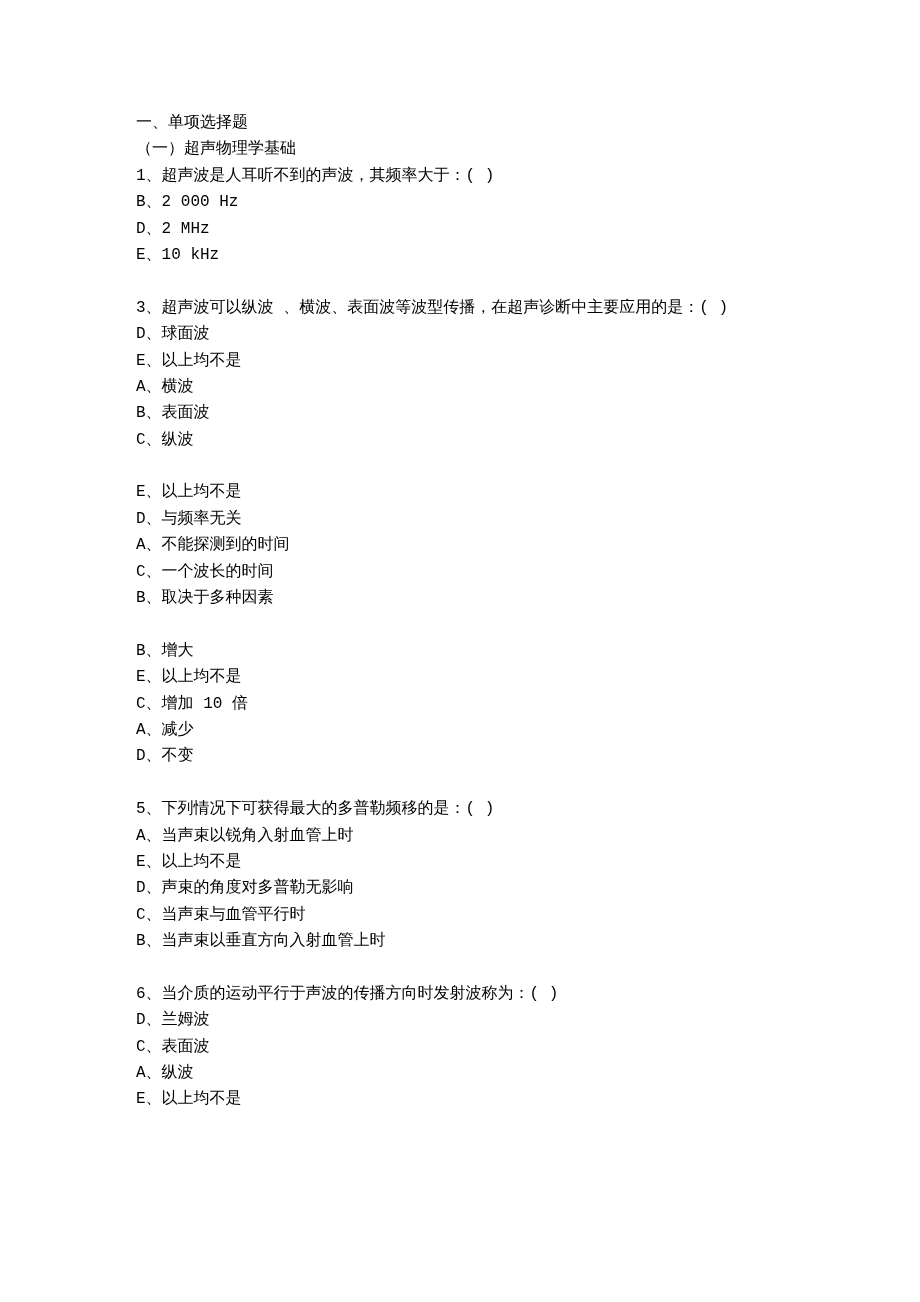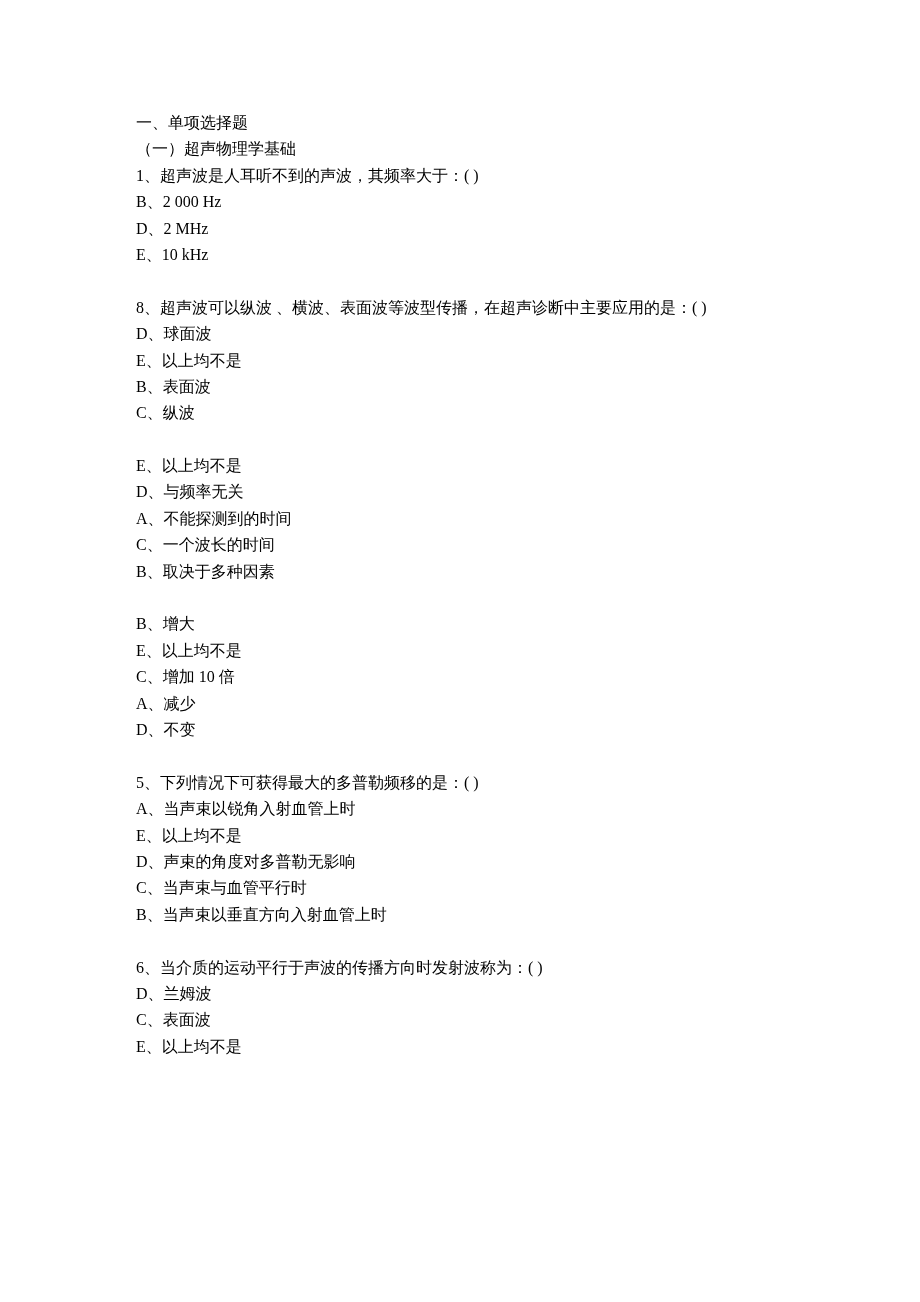--- a/index.html
+++ b/index.html
@@ -11,41 +11,43 @@
     color: #000000;
     width: 920px;
     min-height: 1302px;
     line-height: 1.65;
   }
   .page {
     padding: 110px 90px 60px 136px;
   }
   .line {
     white-space: pre-wrap;
+    font-family: Liberation Mono, monospace;
   }
   .blank {
     height: 1.65em;
   }
 </style>
 </head>
 <body>
 
 <div class="page">
   <div class="line">一、单项选择题</div>
   <div class="line">（一）超声物理学基础</div>
 
   <div class="line">1、超声波是人耳听不到的声波，其频率大于：( )</div>
   <div class="line">B、2 000 Hz</div>
   <div class="line">D、2 MHz</div>
   <div class="line">E、10 kHz</div>
   <div class="blank"></div>
 
-  <div class="line">8、超声波可以纵波 、横波、表面波等波型传播，在超声诊断中主要应用的是：( )</div>
+  <div class="line">3、超声波可以纵波 、横波、表面波等波型传播，在超声诊断中主要应用的是：( )</div>
   <div class="line">D、球面波</div>
   <div class="line">E、以上均不是</div>
+  <div class="line">A、横波</div>
   <div class="line">B、表面波</div>
   <div class="line">C、纵波</div>
   <div class="blank"></div>
 
   <div class="line">E、以上均不是</div>
   <div class="line">D、与频率无关</div>
   <div class="line">A、不能探测到的时间</div>
   <div class="line">C、一个波长的时间</div>
   <div class="line">B、取决于多种因素</div>
   <div class="blank"></div>
@@ -61,14 +63,15 @@
   <div class="line">A、当声束以锐角入射血管上时</div>
   <div class="line">E、以上均不是</div>
   <div class="line">D、声束的角度对多普勒无影响</div>
   <div class="line">C、当声束与血管平行时</div>
   <div class="line">B、当声束以垂直方向入射血管上时</div>
   <div class="blank"></div>
 
   <div class="line">6、当介质的运动平行于声波的传播方向时发射波称为：( )</div>
   <div class="line">D、兰姆波</div>
   <div class="line">C、表面波</div>
+  <div class="line">A、纵波</div>
   <div class="line">E、以上均不是</div>
 </div>
 
 </body></html>

